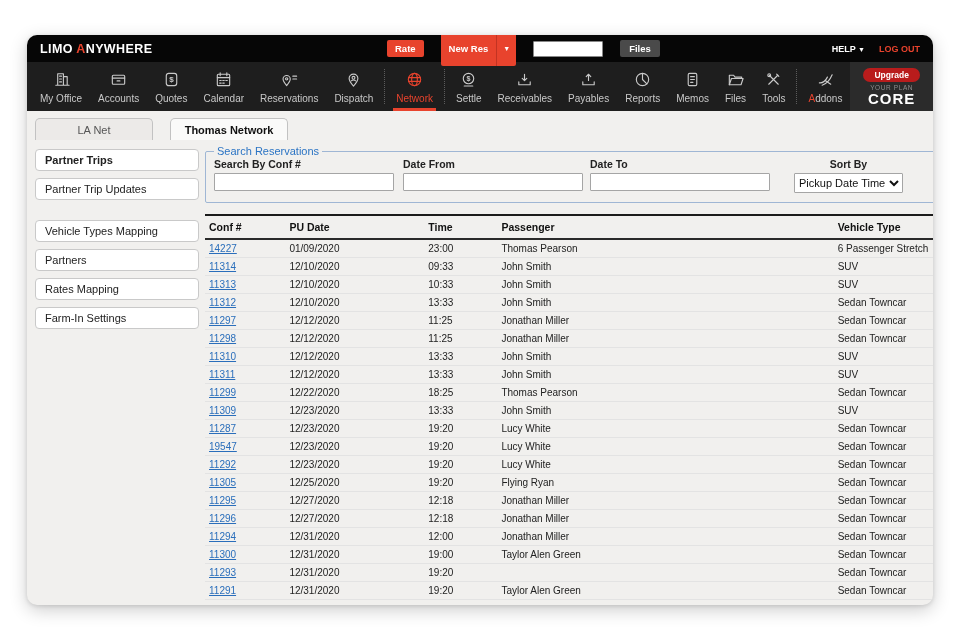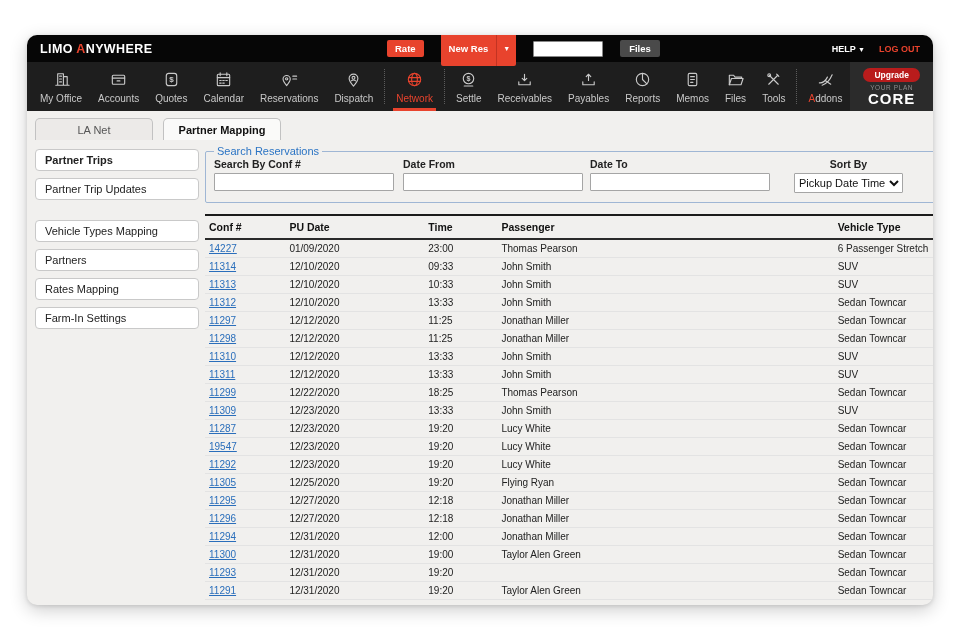--- a/index.html
+++ b/index.html
@@ -30,21 +30,21 @@
   .nav-item.active { color:#e8432d; }
   .nav-item.active::after { content:""; position:absolute; bottom:0; left:5px; right:5px; height:3px; background:#e8432d; }
   .nav-item .lab-accent { color:#e8432d; }
   .nav-divider { border-left:1px dotted #5c5c5c; margin:7px 3px; }
   .upgrade-panel { background:#2b2b2b; display:flex; flex-direction:column; align-items:center; justify-content:center; padding:0 13px; cursor:pointer; }
   .upgrade-btn { background:#b91c1c; color:#fff; font-size:8.5px; font-weight:bold; padding:2px 11px; border-radius:9px; margin-bottom:2px; }
   .plan-label { font-size:6.5px; color:#8d8d8d; letter-spacing:.6px; }
   .plan-name { font-size:15px; font-weight:bold; color:#fff; letter-spacing:1px; line-height:15px; }
 
   
-  .tabs { margin:7px 0 0 8px; display:flex; gap:10px; }
+  .tabs { margin:7px 0 0 8px; display:flex; gap:17px; }
   .tab { width:118px; text-align:center; font-size:11px; padding:5px 0 4px; border:1px solid #c2c2c2; border-bottom:none;
          border-radius:5px 5px 0 0; cursor:pointer; }
   .tab.inactive { background:#eceae8; color:#555; }
   .tab.active { background:#fafaf9; color:#111; font-weight:bold; }
 
   
   .layout { display:flex; align-items:flex-start; }
   .sidebar { width:172px; padding:9px 0 0 8px; flex-shrink:0; }
   .side-btn { background:#fff; border:1px solid #c9c9c9; border-radius:4px; font-size:11px; color:#222;
               padding:4px 9px; margin-bottom:7px; cursor:pointer; }
@@ -209,21 +209,21 @@
       </div>
       <div class="upgrade-panel">
         <div class="upgrade-btn">Upgrade</div>
         <div class="plan-label">YOUR PLAN</div>
         <div class="plan-name">CORE</div>
       </div>
     </div>
 
   <div class="tabs" id="tabs">
       <div class="tab inactive">LA Net</div>
-      <div class="tab active">Partner Mapping</div>
+      <div class="tab active">Thomas Network</div>
     </div>
 
   <div class="layout">
 
     <div class="sidebar" id="sidebar">
         <div class="side-btn active">Partner Trips</div>
         <div class="side-btn">Partner Trip Updates</div>
         <div class="side-gap"></div>
         <div class="side-btn">Vehicle Types Mapping</div>
         <div class="side-btn">Partners</div>

